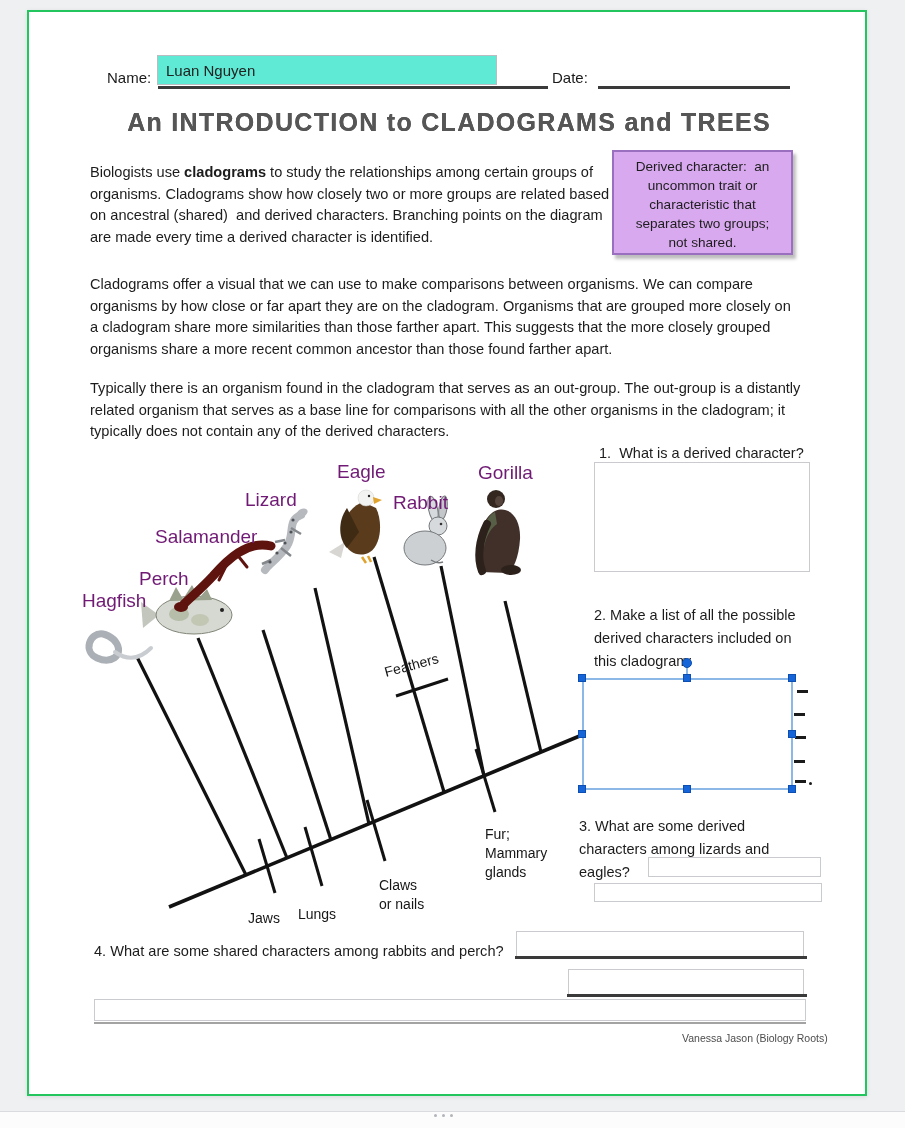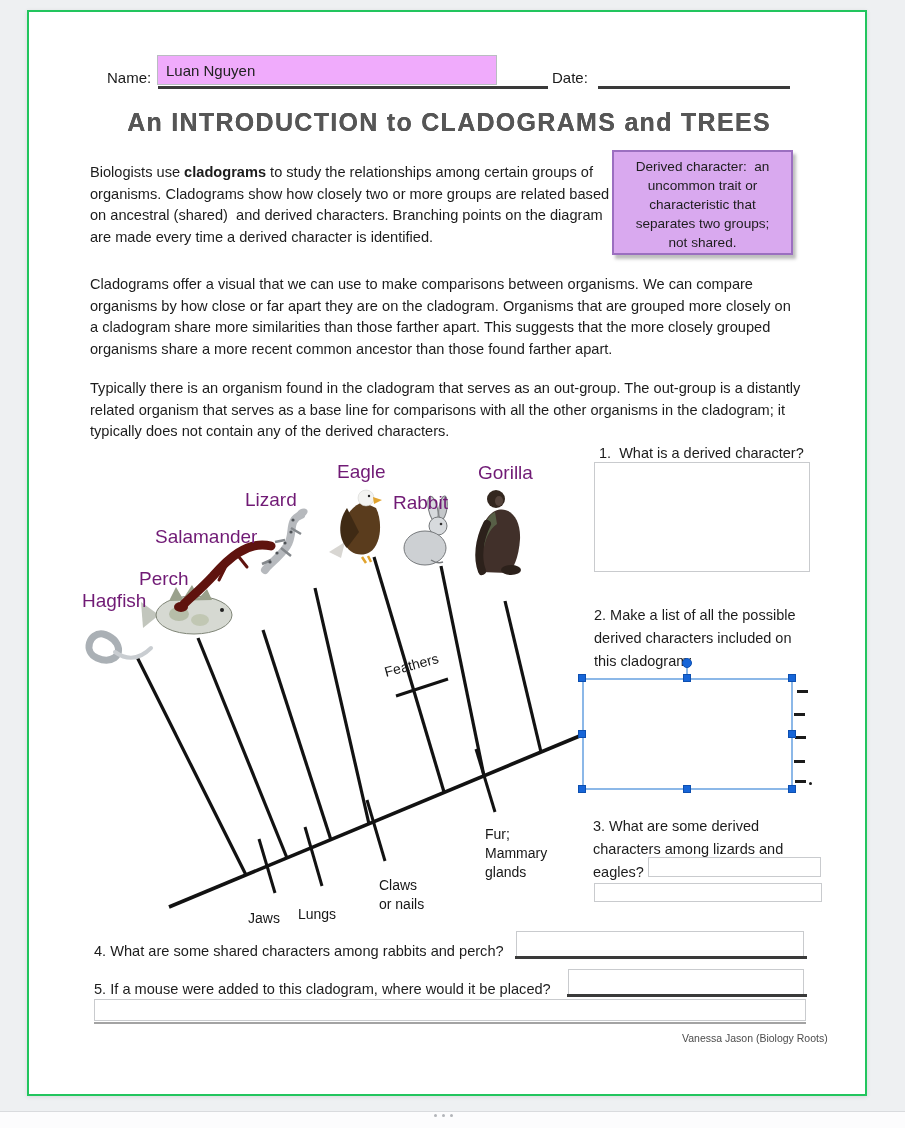--- a/index.html
+++ b/index.html
@@ -13,21 +13,21 @@
     background:#ffffff; border:2px solid #22c55e;
     box-shadow:0 1px 4px rgba(60,64,67,.12);
   }
 
   .abs { position:absolute; }
   .preline { white-space:pre-line; }
 
   
   .field-label { font-size:15px; color:#1a1a1a; }
   .text-box {
-    border:1px solid #b9bdc1; background:#f0abfc; font-size:15px; color:#222;
+    border:1px solid #b9bdc1; background:#5eead4; font-size:15px; color:#222;
     padding:3px 8px; font-family:"Liberation Sans", sans-serif; outline:none;
   }
   .ink-line { background:#3a3a3a; }
 
   .doc-title {
     left:0; top:96px; width:840px; text-align:center;
     font-size:25px; font-weight:700; letter-spacing:1.3px; color:#565656;
     text-shadow:0 0 .6px #444;
   }
 
@@ -212,31 +212,30 @@
     <div class="rot-handle"></div>
     <div class="handle" style="left:549px; top:662px;"></div>
     <div class="handle" style="left:654px; top:662px;"></div>
     <div class="handle" style="left:759px; top:662px;"></div>
     <div class="handle" style="left:549px; top:718px;"></div>
     <div class="handle" style="left:759px; top:718px;"></div>
     <div class="handle" style="left:549px; top:773px;"></div>
     <div class="handle" style="left:654px; top:773px;"></div>
     <div class="handle" style="left:759px; top:773px;"></div>
 
-    <div class="abs q-text preline" style="left:564px; top:803px; width:250px;">3. What are some derived
+    <div class="abs q-text preline" style="left:550px; top:803px; width:250px;">3. What are some derived
 characters among lizards and
 eagles?</div>
     <input class="abs answer-box" style="left: 619px; top: 845px; width: 173px; height: 20px;">
     <input class="abs answer-box" style="left: 565px; top: 871px; width: 228px; height: 19px;">
 
     <div class="abs para" style="left:65px; top:929px; width:430px;">4. What are some shared characters among rabbits and perch?</div>
     <input class="abs answer-box" style="left: 487px; top: 919px; width: 288px; height: 26px;">
     <div class="abs ink-line" style="left:486px; top:944px; width:292px; height:2.5px;"></div>
 
-    <div class="abs para" style="left:65px; top:967px; width:480px;">5. If a mouse were added to this cladogram, where would it be placed?</div>
     <input class="abs answer-box" style="left: 539px; top: 957px; width: 236px; height: 26px;">
     <div class="abs ink-line" style="left:538px; top:982px; width:240px; height:2.5px;"></div>
     <input class="abs answer-box" style="left: 65px; top: 987px; width: 712px; height: 22px;">
     <div class="abs" style="left:65px; top:1010px; width:712px; height:2px; background:#a3a3a3;"></div>
 
     <div class="abs credit" style="left:653px; top:1020px;">Vanessa Jason (Biology Roots)</div>
   </div>
 
   <div class="bottom-divider"></div>
   <div class="bottom-area"></div>

